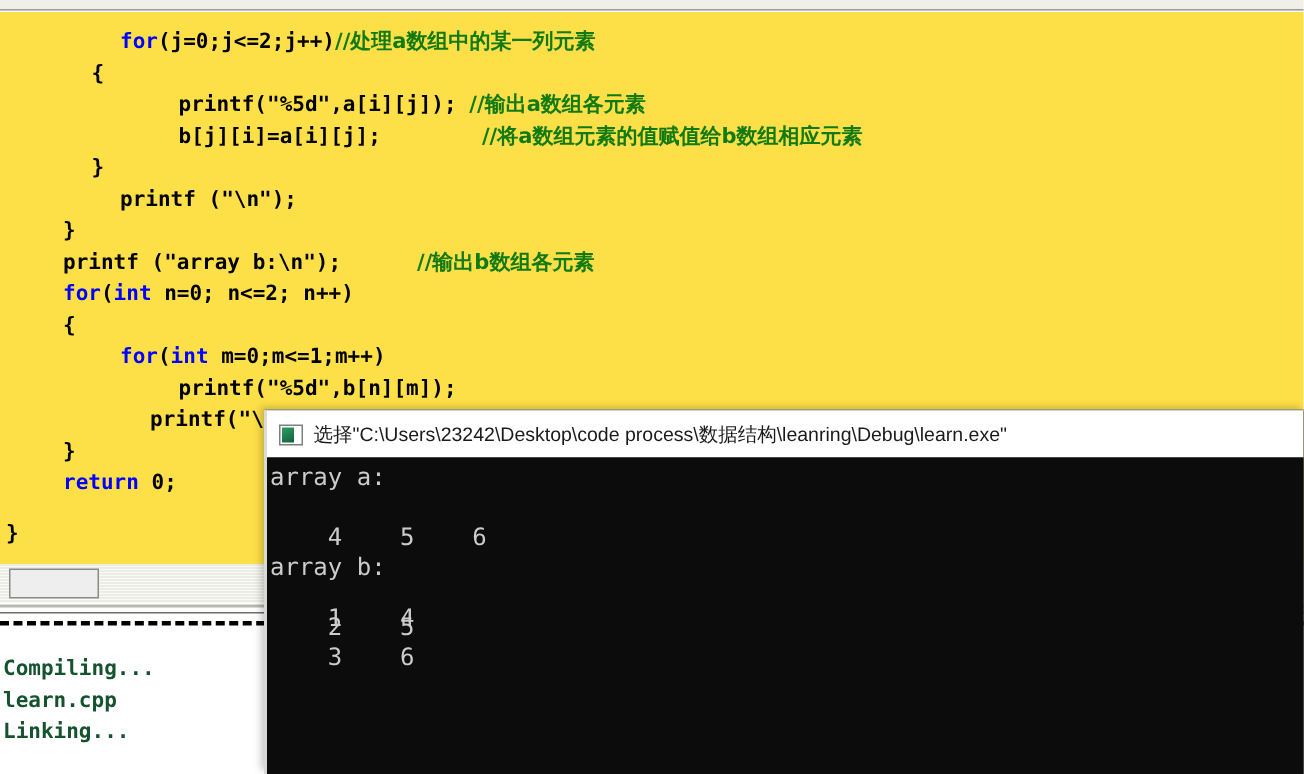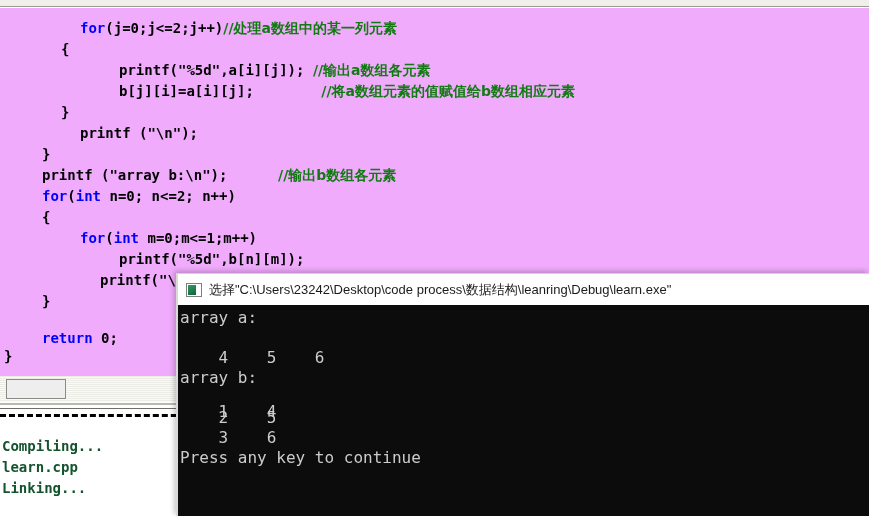--- a/index.html
+++ b/index.html
@@ -27,21 +27,21 @@
     left: 0; top: 0;
     width: 869px; height: 7px;
     background: #f1efe9;
     border-bottom: 1px solid #9a9a94;
     box-sizing: border-box;
   }
   #editor-pane {
     position: absolute;
     left: 0; top: 8px;
     width: 869px; height: 368px;
-    background: #f0abfc;
+    background: #fde047;
     overflow: hidden;
   }
   .code-line {
     position: absolute;
     left: 0;
     white-space: pre;
     font-family: "DejaVu Sans Mono", "Liberation Mono", monospace;
     font-size: 14px;
     font-weight: bold;
     line-height: 21px;
@@ -179,21 +179,21 @@
       <div class="code-line" style="left: 61px; top: 94px;"><span>}</span></div>
       <div class="code-line" style="left: 80px; top: 115px;"><span>printf ("\n");</span></div>
       <div class="code-line" style="left: 42px; top: 136px;"><span>}</span></div>
       <div class="code-line" style="left: 42px; top: 157px;"><span>printf ("array b:\n");      </span><span class="cmt">//输出b数组各元素</span></div>
       <div class="code-line" style="left: 42px; top: 178px;"><span class="kw">for</span><span>(</span><span class="kw">int</span><span> n=0; n&lt;=2; n++)</span></div>
       <div class="code-line" style="left: 42px; top: 199px;"><span>{</span></div>
       <div class="code-line" style="left: 80px; top: 220px;"><span class="kw">for</span><span>(</span><span class="kw">int</span><span> m=0;m&lt;=1;m++)</span></div>
       <div class="code-line" style="left: 119px; top: 241px;"><span>printf("%5d",b[n][m]);</span></div>
       <div class="code-line" style="left: 100px; top: 262px;"><span>printf("\n");</span></div>
       <div class="code-line" style="left: 42px; top: 283px;"><span>}</span></div>
-      <div class="code-line" style="left: 42px; top: 320px;"><span class="kw">return</span><span> 0;</span></div>
+      <div class="code-line" style="left: 42px; top: 304px;"><span class="kw">return</span><span> 0;</span></div>
       <div class="code-line" style="left: 4px; top: 338px;"><span>}</span></div>
     </div>
 
   <div id="build-pane">
     <div class="build-tabstrip">
       <div class="build-tab"></div>
     </div>
     <div class="build-divider-a"></div>
     <div class="build-divider-b"></div>
     <div class="build-dashed"></div>
@@ -209,17 +209,16 @@
       <span class="console-icon"></span>
       <span class="console-title-text">选择"C:\Users\23242\Desktop\code process\数据结构\leanring\Debug\learn.exe"</span>
     </div>
     <div class="console-body" id="console-body">
         <div class="console-line" style="top: 3px;">array a:</div>
         <div class="console-line" style="top: 43px;">    4    5    6</div>
         <div class="console-line" style="top: 63px;">array b:</div>
         <div class="console-line" style="top: 97px;">    1    4</div>
         <div class="console-line" style="top: 103px;">    2    5</div>
         <div class="console-line" style="top: 123px;">    3    6</div>
-        <div class="console-line" style="top: 143px;">Press any key to continue</div>
       </div>
   </div>
 
 </div>
 
 </body></html>

